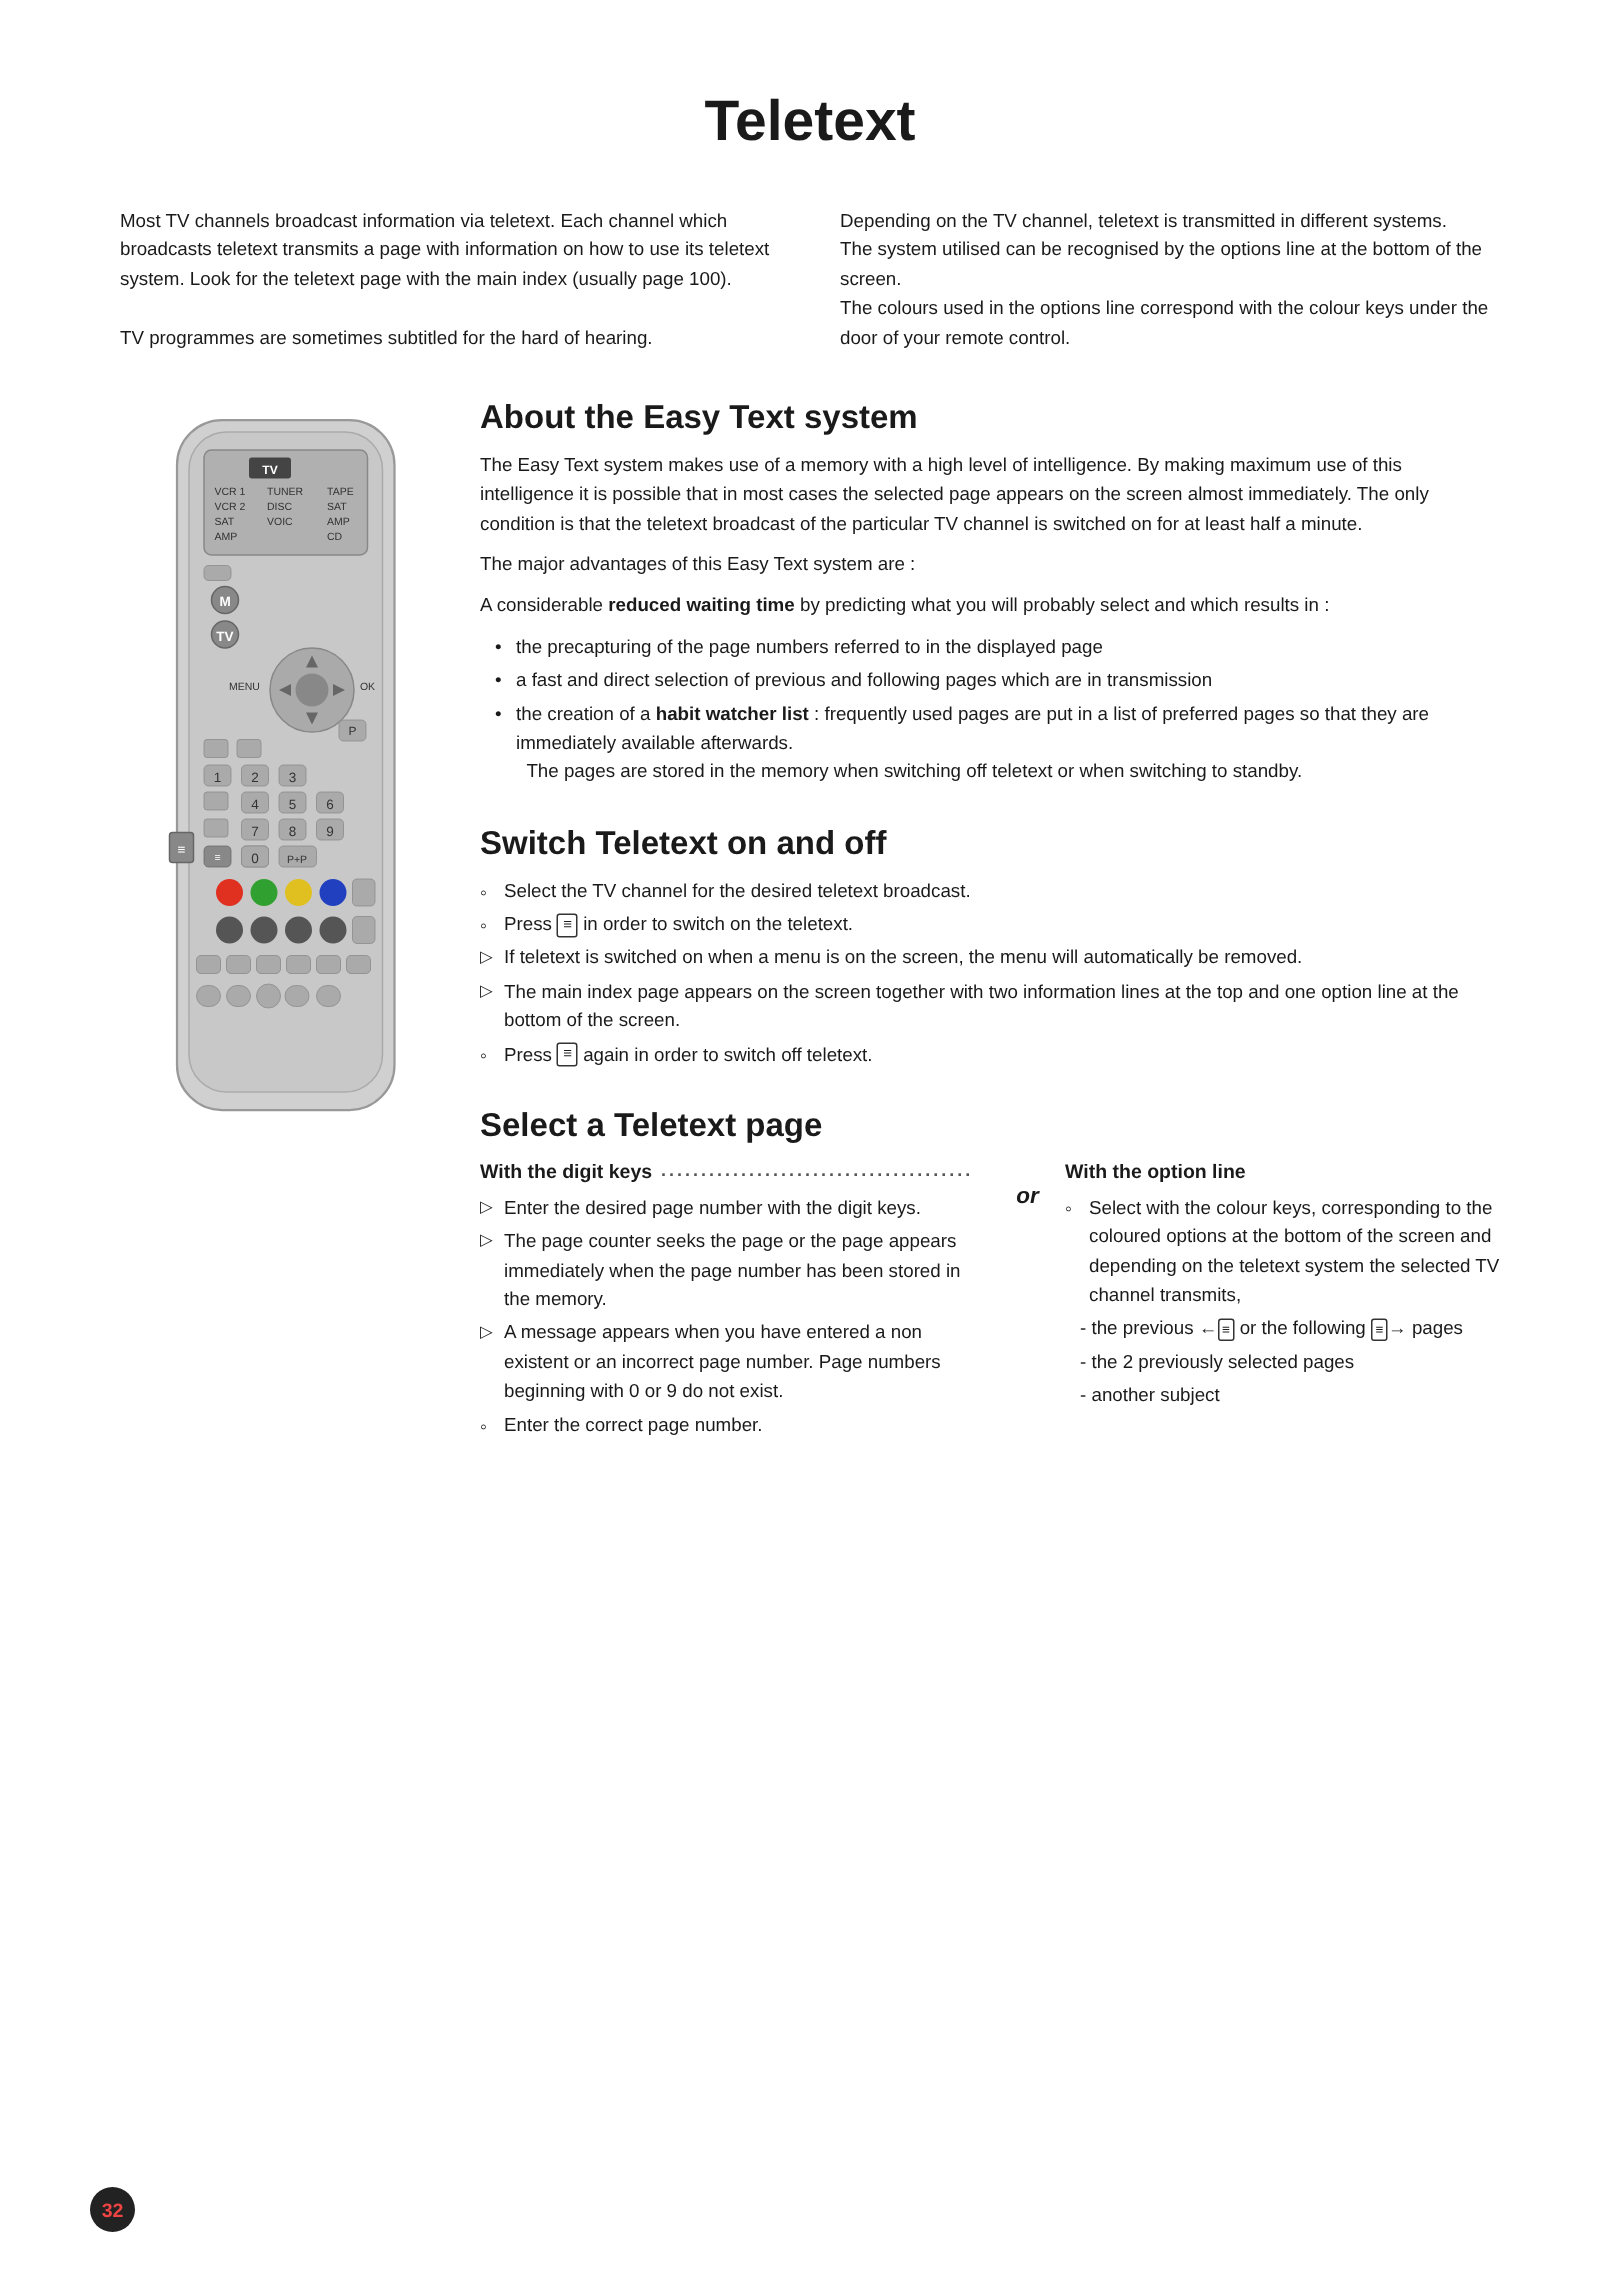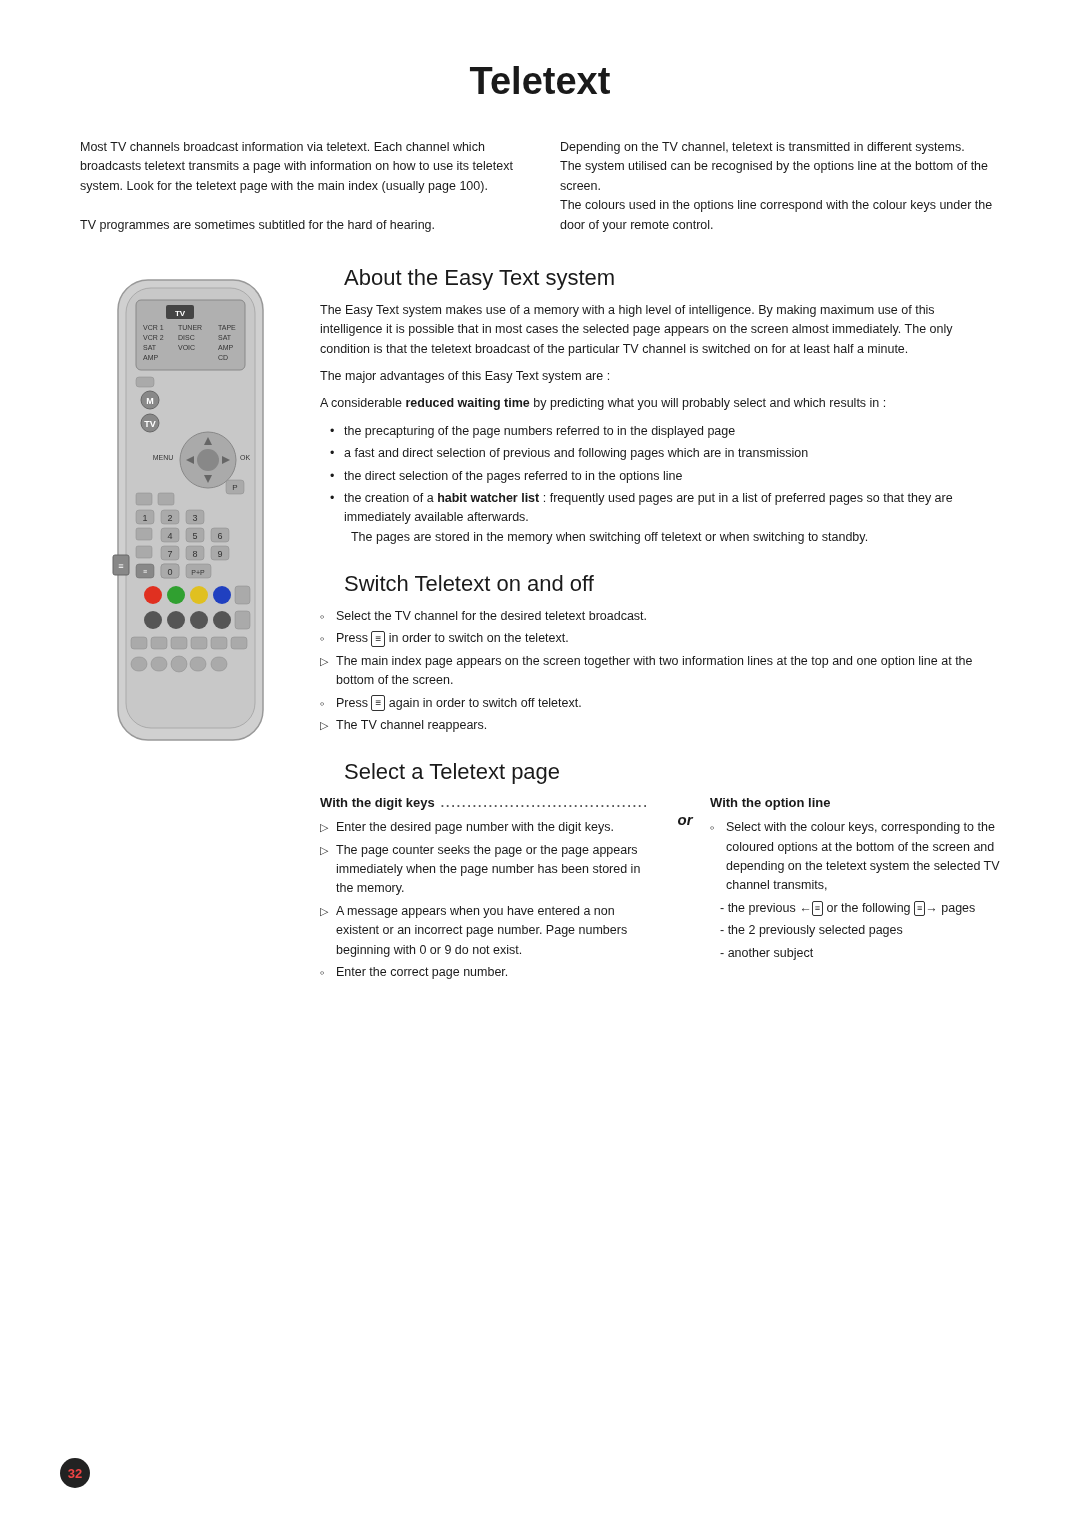--- a/index.html
+++ b/index.html
@@ -51,24 +51,23 @@
       flex-shrink: 0;
       margin-right: 20px;
     }
 
     .content-column {
       flex: 1;
     }
 
     .section-title {
       font-size: 22px;
-      font-weight: normal;
+      font-weight: bold;
       margin-bottom: 10px;
       margin-top: 24px;
-      margin-left: 24px;
     }
 
     .section-title:first-child {
       margin-top: 0;
     }
 
     .section-body {
       font-size: 12.5px;
       line-height: 1.55;
       margin-bottom: 8px;
@@ -330,33 +329,32 @@
         The major advantages of this Easy Text system are :
       </p>
 
       <p class="section-body">
         A considerable <strong>reduced waiting time</strong> by predicting what you will probably select and which results in :
       </p>
 
       <ul class="bullet-list">
         <li>the precapturing of the page numbers referred to in the displayed page</li>
         <li>a fast and direct selection of previous and following pages which are in transmission</li>
-        <li>the direct selection of the pages referred to in the options line</li>
         <li>the creation of a <strong>habit watcher list</strong> : frequently used pages are put in a list of preferred pages so that they are immediately available afterwards.<br>
           &nbsp;&nbsp;The pages are stored in the memory when switching off teletext or when switching to standby.</li>
       </ul>
 
       <h2 class="section-title">Switch Teletext on and off</h2>
 
       <ul class="circle-list">
         <li class="circle">Select the TV channel for the desired teletext broadcast.</li>
         <li class="circle">Press <span style="display:inline-block;border:1.5px solid #333;border-radius:2px;padding:0 3px;font-size:10px;vertical-align:middle;line-height:14px;">≡</span> in order to switch on the teletext.</li>
+        <li class="triangle">If teletext is switched on when a menu is on the screen, the menu will automatically be removed.</li>
         <li class="triangle">The main index page appears on the screen together with two information lines at the top and one option line at the bottom of the screen.</li>
         <li class="circle">Press <span style="display:inline-block;border:1.5px solid #333;border-radius:2px;padding:0 3px;font-size:10px;vertical-align:middle;line-height:14px;">≡</span> again in order to switch off teletext.</li>
-        <li class="triangle">The TV channel reappears.</li>
       </ul>
 
       <h2 class="section-title">Select a Teletext page</h2>
 
       <div class="two-col-select">
         <div class="two-col-left">
           <div class="col-header">
             <span>With the digit keys</span>
             <span class="dots-fill">.......................................</span>
           </div>

